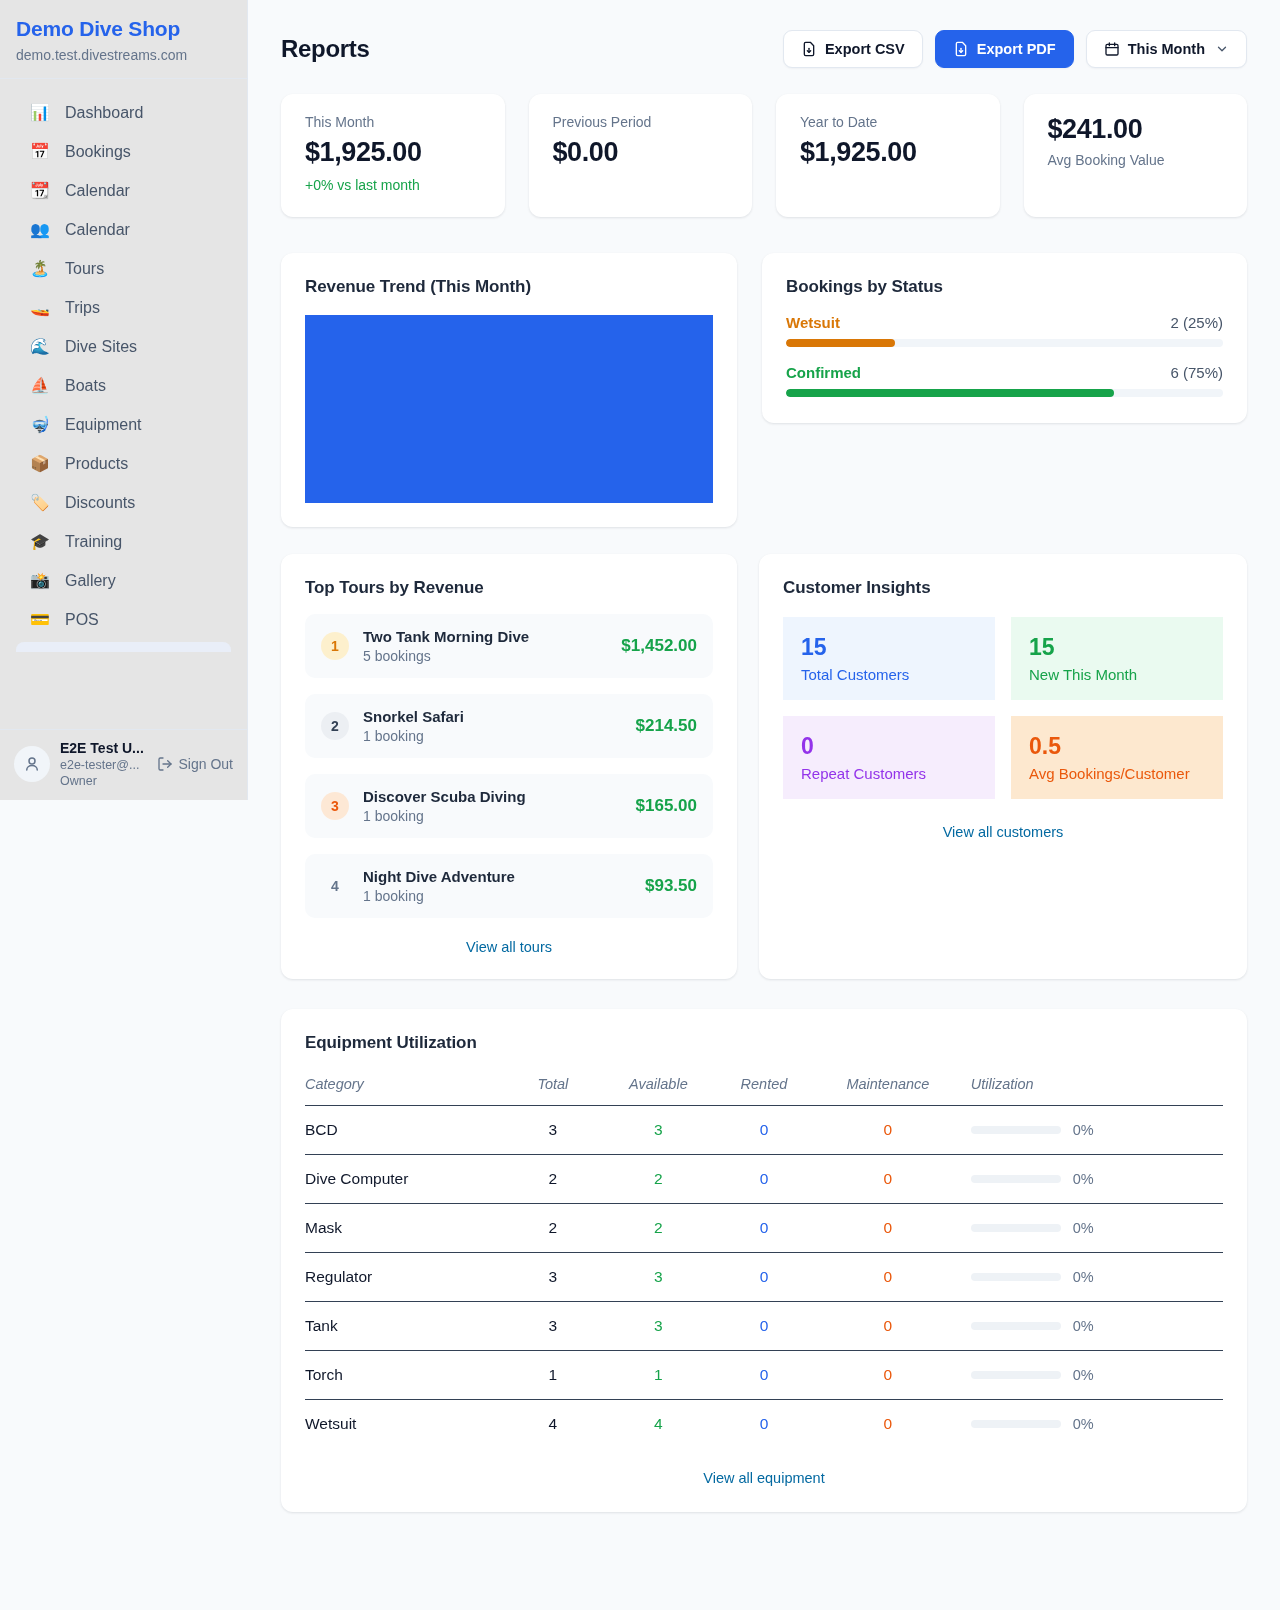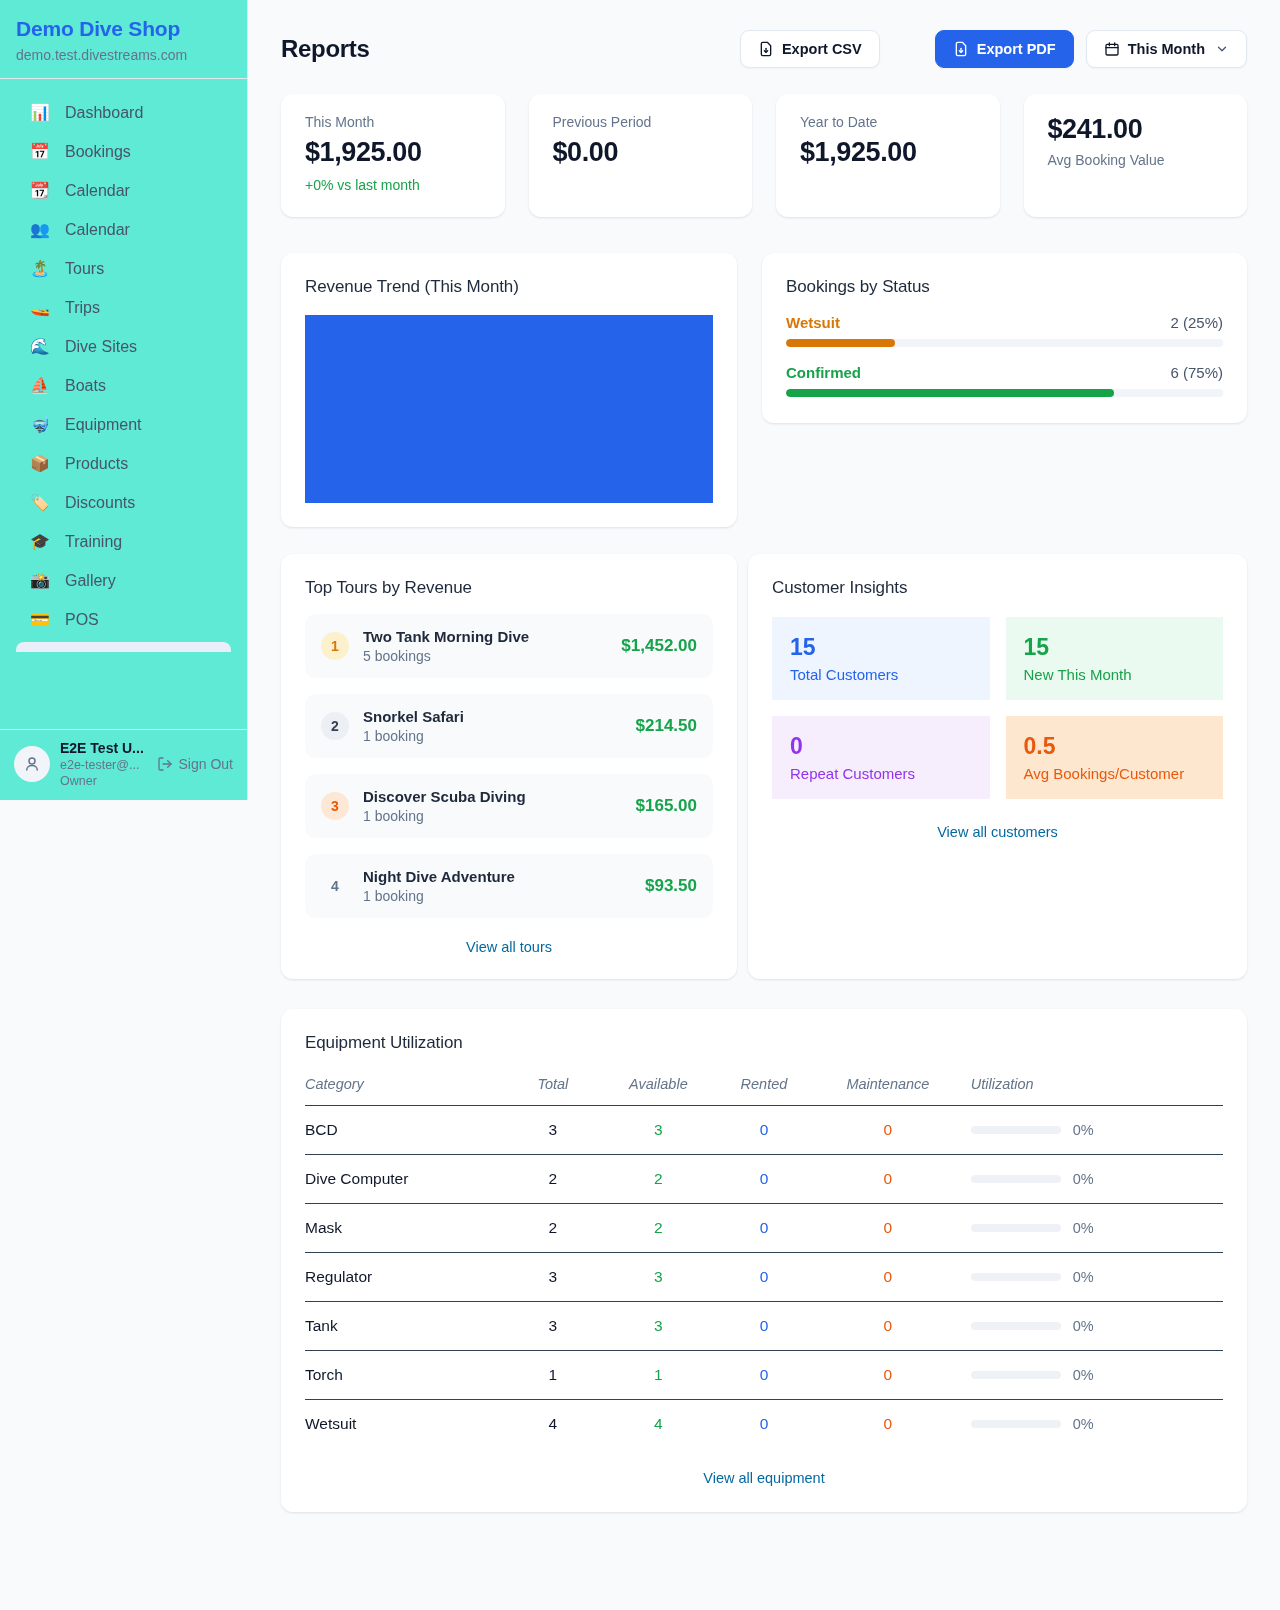--- a/index.html
+++ b/index.html
@@ -9,21 +9,21 @@
     background:#f8fafc;
     color:#0f172a;
     position:relative;
     overflow:hidden;
   }
   a { text-decoration:none; }
 
   
   .sidebar {
     position:absolute; left:0; top:0; width:248px; height:800px;
-    background:#5eead4; border-right:1px solid #e2e8f0;
+    background:#e5e5e5; border-right:1px solid #e2e8f0;
     display:flex; flex-direction:column;
   }
   .brand { padding:17px 16px 15px; border-bottom:1px solid #e2e8f0; }
   .brand-name { color:#2563eb; font-size:21px; font-weight:bold; letter-spacing:-0.2px; }
   .brand-domain { color:#64748b; font-size:14px; margin-top:6px; }
   .nav { padding:14px 8px 0; flex:1; overflow:hidden; display:flex; flex-direction:column; }
   .nav-item {
     display:flex; align-items:center; gap:15px;
     padding:10px 22px; border-radius:8px; cursor:pointer;
     color:#475569; font-size:16px;
@@ -54,56 +54,56 @@
   .main { position:absolute; left:248px; top:0; width:1032px; padding:30px 33px 0; }
   .page-header { display:flex; align-items:center; justify-content:space-between; margin-bottom:26px; }
   .page-title { font-size:24px; font-weight:bold; color:#0f172a; letter-spacing:-0.3px; }
   .header-actions { display:flex; align-items:center; gap:12px; }
   .btn {
     display:inline-flex; align-items:center; gap:8px; height:38px; padding:0 17px;
     border-radius:9px; font-size:14.5px; font-weight:600; cursor:pointer;
     background:#fff; color:#0f172a; border:1px solid #e2e8f0;
     box-shadow:0 1px 2px rgba(15,23,42,.04); font-family:inherit;
   }
-  .btn-primary { background:#2563eb; color:#fff; border-color:#2563eb;margin-left:43px; }
+  .btn-primary { background:#2563eb; color:#fff; border-color:#2563eb; }
   .btn svg { display:block; }
   .chev { margin-left:2px; }
 
   .card {
     background:#fff; border-radius:12px;
     box-shadow:0 1px 3px rgba(15,23,42,.07), 0 1px 2px rgba(15,23,42,.04);
   }
 
   
   .stats-grid { display:grid; grid-template-columns:repeat(4,1fr); gap:24px; margin-bottom:36px; }
   .stat-card { padding:20px 24px; min-height:123px; }
   .stat-label { font-size:14px; color:#64748b; }
   .stat-value { font-size:27px; font-weight:bold; color:#0f172a; margin-top:7px; letter-spacing:-0.4px; }
   .stat-delta { font-size:14px; color:#16a34a; margin-top:9px; }
   .stat-card.value-first .stat-value { margin-top:0; }
   .stat-card.value-first .stat-label { margin-top:7px; }
 
-  .section-title { font-size:17px; font-weight:normal; color:#1e293b; letter-spacing:-0.1px; }
+  .section-title { font-size:17px; font-weight:bold; color:#1e293b; letter-spacing:-0.1px; }
 
   
   .row-2 { display:grid; grid-template-columns:456px 1fr; gap:25px; align-items:start; margin-bottom:27px; }
   .revenue-card { padding:24px; }
   .chart-block { margin-top:18px; height:188px; background:#2563eb; }
   .status-card { padding:24px 24px 26px; }
   .status-row { margin-top:17px; }
   .status-head { display:flex; justify-content:space-between; align-items:baseline; }
   .status-label { font-size:15px; font-weight:bold; }
   .status-label.pending { color:#d97706; }
   .status-label.confirmed { color:#16a34a; }
   .status-value { font-size:15px; color:#475569; }
   .bar-track { margin-top:8px; height:8px; background:#f1f5f9; border-radius:999px; overflow:hidden; }
   .bar-fill { height:100%; border-radius:999px; }
 
   
-  .row-3 { display:grid; grid-template-columns:456px 1fr; gap:11px; margin-bottom:30px; }
+  .row-3 { display:grid; grid-template-columns:456px 1fr; gap:22px; margin-bottom:30px; }
   .tours-card { padding:24px; }
   .tour-row {
     display:flex; align-items:center; gap:14px; background:#f8fafc;
     border-radius:10px; padding:14px 16px; margin-top:16px; cursor:pointer;
   }
   .tour-row:first-of-type { margin-top:19px; }
   .rank {
     width:28px; height:28px; border-radius:50%; flex:0 0 auto;
     display:flex; align-items:center; justify-content:center;
     font-size:14px; font-weight:bold; color:#64748b;

